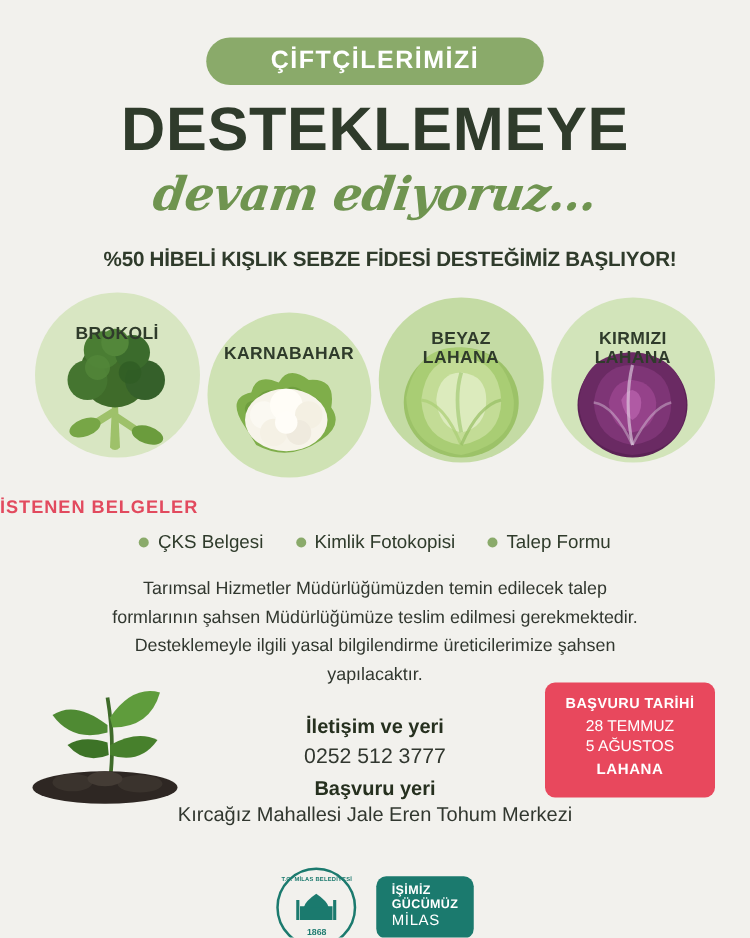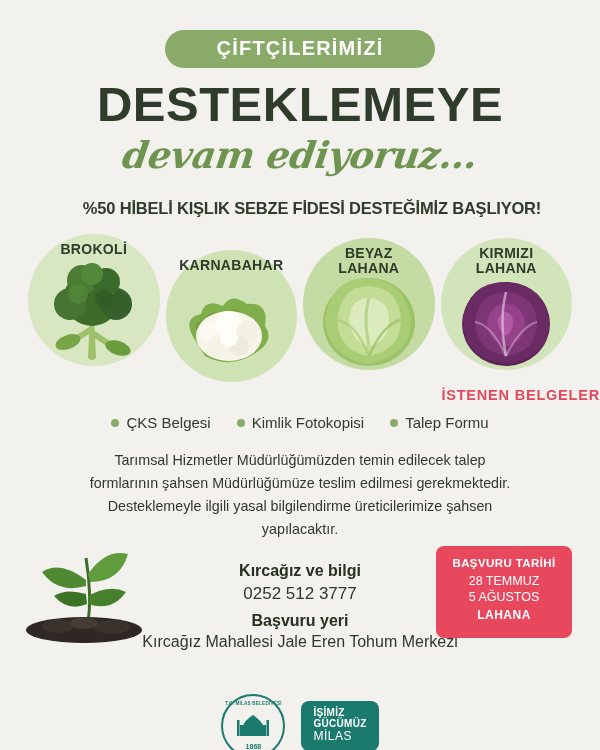--- a/index.html
+++ b/index.html
@@ -79,42 +79,42 @@
     justify-content: center;
     overflow: visible;
   }
   .veg .disc {
     position: absolute;
     inset: 0;
     border-radius: 50%;
   }
   .veg-label {
     position: absolute;
-    top: 8px; left: 0; right: 0;
+    top: 25px; left: 0; right: 0;
     text-align: center;
     font-size: 14px;
     font-weight: bold;
     color: #2f3b2b;
     letter-spacing: 0.3px;
     line-height: 1.05;
     z-index: 4;
   }
   .veg svg { position: relative; z-index: 3; }
   .v1 .disc { background: #d8e6c2; }
   .v2 .disc { background: #cfe2b4; }
   .v3 .disc { background: #c4dba4; }
   .v4 .disc { background: #d2e4ba; }
   .v2 { margin-top: 16px; }
   .v3 { margin-top: 4px; }
   .v4 { margin-top: 4px; }
 
   
   .docs-title {
-    margin-top: 5px;
-    text-align: right;
+    margin-top: 16px;
+    text-align: left;
     font-size: 14.5px;
     font-weight: bold;
     color: #e24a5e;
     letter-spacing: 0.8px;
   }
   .docs-list {
     margin-top: 11px;
     display: flex;
     justify-content: center;
     gap: 26px;
@@ -327,21 +327,21 @@
     <path d="M74 36 Q92 10 114 16 Q106 44 76 44 Z" fill="#5f9c3c"></path>
     <path d="M74 58 Q96 46 112 54 Q98 74 74 66 Z" fill="#47802c"></path>
     <path d="M72 56 Q52 50 40 58 Q54 74 73 66 Z" fill="#3d7327"></path>
     <ellipse cx="70" cy="92" rx="58" ry="13" fill="#2e2723"></ellipse>
     <ellipse cx="44" cy="88" rx="16" ry="7" fill="#3a332d"></ellipse>
     <ellipse cx="98" cy="89" rx="18" ry="7" fill="#3a332d"></ellipse>
     <ellipse cx="70" cy="85" rx="14" ry="6" fill="#443c35"></ellipse>
   </svg>
 
   <div class="contact">
-    <div class="contact-h">Kırcağız ve bilgi</div>
+    <div class="contact-h">İletişim ve yeri</div>
     <div class="contact-v">0252 512 3777</div>
     <div class="contact-h2">Başvuru yeri</div>
     <div class="contact-v2">Kırcağız Mahallesi Jale Eren Tohum Merkezi</div>
   </div>
 
   <div class="date-badge">
     <div class="t">BAŞVURU TARİHİ</div>
     <div class="d">28 TEMMUZ</div>
     <div class="d2">5 AĞUSTOS</div>
     <div class="a">LAHANA</div>

